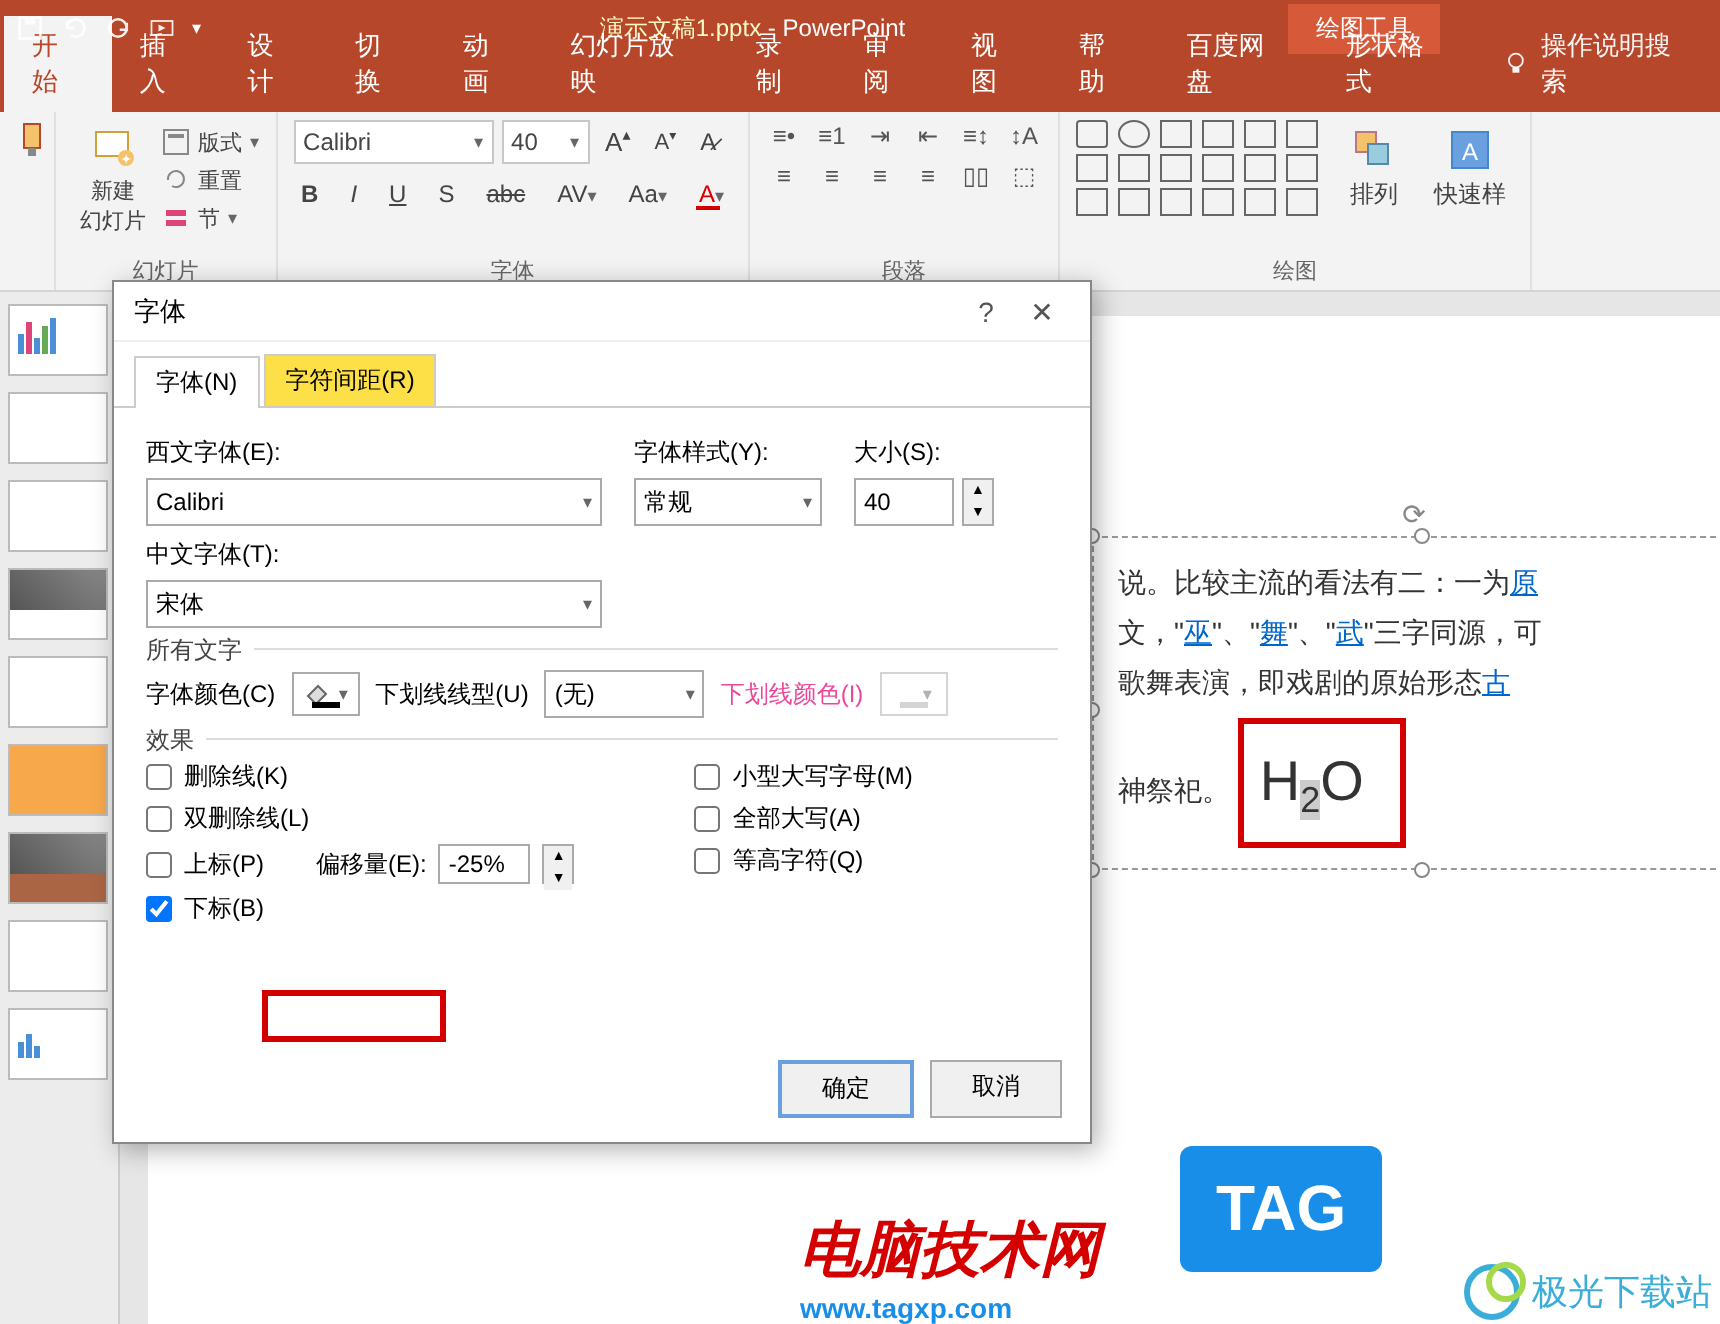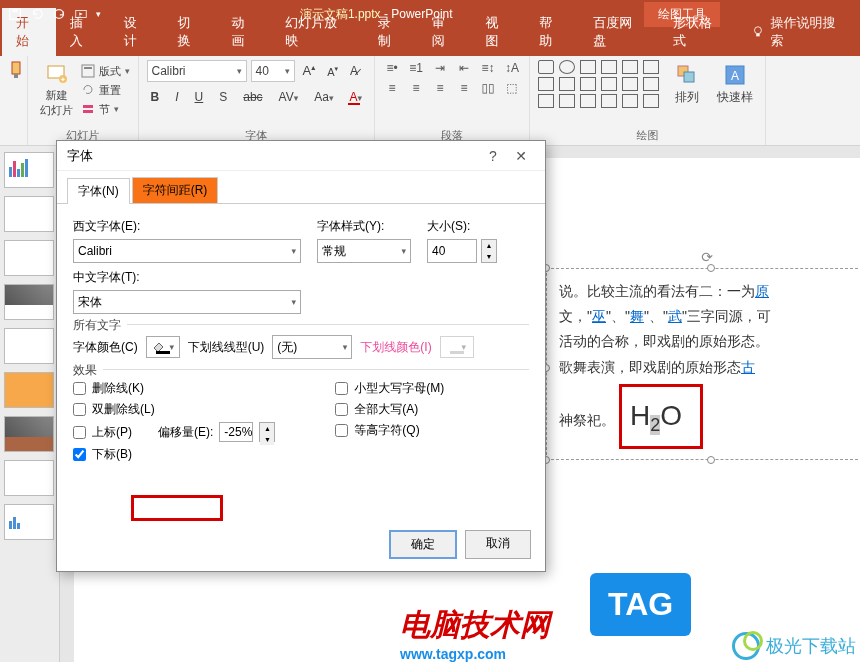--- a/index.html
+++ b/index.html
@@ -49,21 +49,21 @@
 .rot { position: absolute; top: -24px; left: 50%; transform: translateX(-50%); color: #888; }
 .lnk { color: #0066cc; text-decoration: underline; }
 .h2o-box { display: inline-block; border: 3px solid #d40000; padding: 4px 18px 4px 8px; margin-top: 4px; font-family: serif; font-size: 28px; }
 .h2o-box .sub { font-size: 18px; vertical-align: sub; background: #ccc; }
 
 .dialog { position: absolute; top: 140px; left: 56px; width: 490px; height: 432px; background: #fff; border: 1px solid #888; box-shadow: 3px 3px 12px rgba(0,0,0,0.3); z-index: 100; font-size: 12px; }
 .dlg-title { height: 30px; display: flex; align-items: center; padding: 0 10px; border-bottom: 1px solid #eee; }
 .dlg-title .t { flex: 1; font-size: 13px; }
 .dlg-close, .dlg-help { width: 28px; text-align: center; cursor: pointer; font-size: 14px; color: #555; }
 .dlg-tabs { display: flex; padding: 6px 10px 0; border-bottom: 1px solid #ccc; gap: 2px; }
-.dlg-tab { border: 1px solid #ccc; border-bottom: none; padding: 4px 10px; background: #f97316; cursor: pointer; position: relative; font-size: 12px; }
+.dlg-tab { border: 1px solid #ccc; border-bottom: none; padding: 4px 10px; background: #fde047; cursor: pointer; position: relative; font-size: 12px; }
 .dlg-tab.active { background: #fff; top: 1px; }
 .dlg-body { padding: 14px 16px 10px; }
 .field-row { display: flex; gap: 16px; margin-bottom: 6px; }
 .field { display: flex; flex-direction: column; gap: 4px; }
 .combo { border: 1px solid #aaa; height: 24px; display: flex; align-items: center; padding: 0 4px; background: #fff; justify-content: space-between; }
 .combo.w1 { width: 228px; }
 .combo.w2 { width: 94px; }
 .combo.w3 { width: 50px; }
 .spin { display: flex; flex-direction: column; border: 1px solid #aaa; width: 16px; height: 24px; }
 .spin div { flex: 1; text-align: center; font-size: 7px; line-height: 11px; background: #f0f0f0; }
@@ -311,21 +311,20 @@
       <div class="handle" style="top:-5px;left:-5px"></div>
       <div class="handle" style="top:-5px;left:50%"></div>
 
       <div class="handle" style="top:50%;left:-5px"></div>
 
       <div class="handle" style="bottom:-5px;left:-5px"></div>
       <div class="handle" style="bottom:-5px;left:50%"></div>
 
       <div><span>说。比较主流的看法有二：一为</span><span class="lnk">原</span></div>
       <div><span>文，"</span><span class="lnk">巫</span><span>"、"</span><span class="lnk">舞</span><span>"、"</span><span class="lnk">武</span><span>"三字同源，可</span></div>
-      <div>活动的合称，即戏剧的原始形态。</div>
       <div><span>歌舞表演，即戏剧的原始形态</span><span class="lnk">古</span></div>
       <div>
         <span>神祭祀。</span>
         <span class="h2o-box"><span>H</span><span class="sub">2</span><span>O</span></span>
       </div>
     </div>
   </div>
 </div>
 
 <div class="dialog">
@@ -407,21 +406,21 @@
             <span>删除线(K)</span>
           </label>
         <label class="check-row">
             <input type="checkbox" style="">
             <span>双删除线(L)</span>
           </label>
         <label class="check-row">
             <input type="checkbox" style="">
             <span>上标(P)</span>
           <span style="margin-left:20px">偏移量(E):</span>
-          <div class="combo" style="width:34px;height:20px">
+          <div class="combo" style="width:46px;height:20px">
               <span>-25%</span>
             </div>
           <div class="spin" style="height:20px">
               <div>▲</div>
               <div>▼</div>
             </div>
         </label>
         <label class="check-row">
             <input type="checkbox" checked="" style="">
             <span>下标(B)</span>

